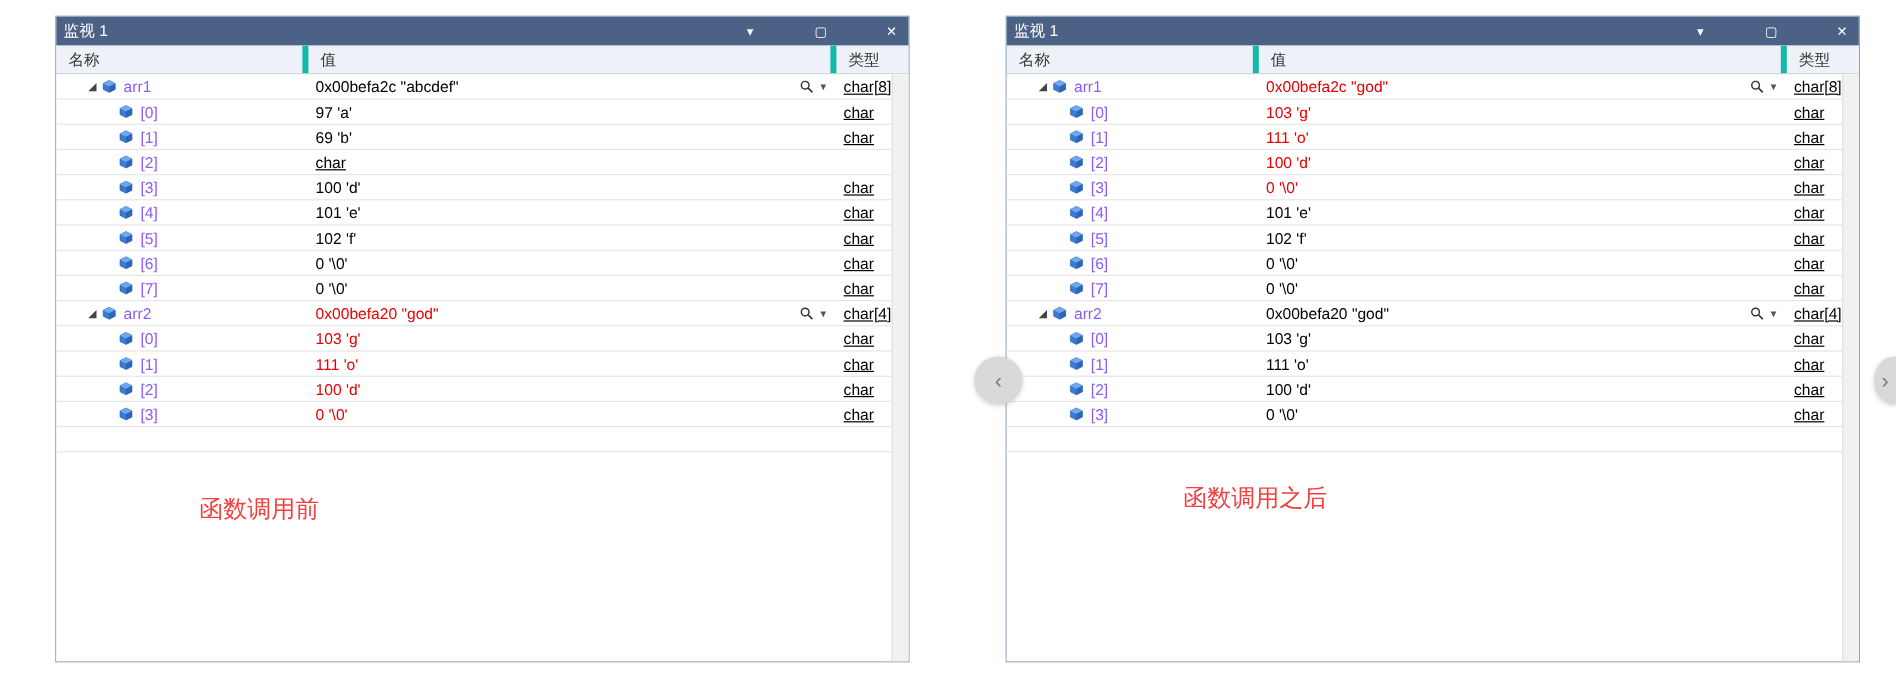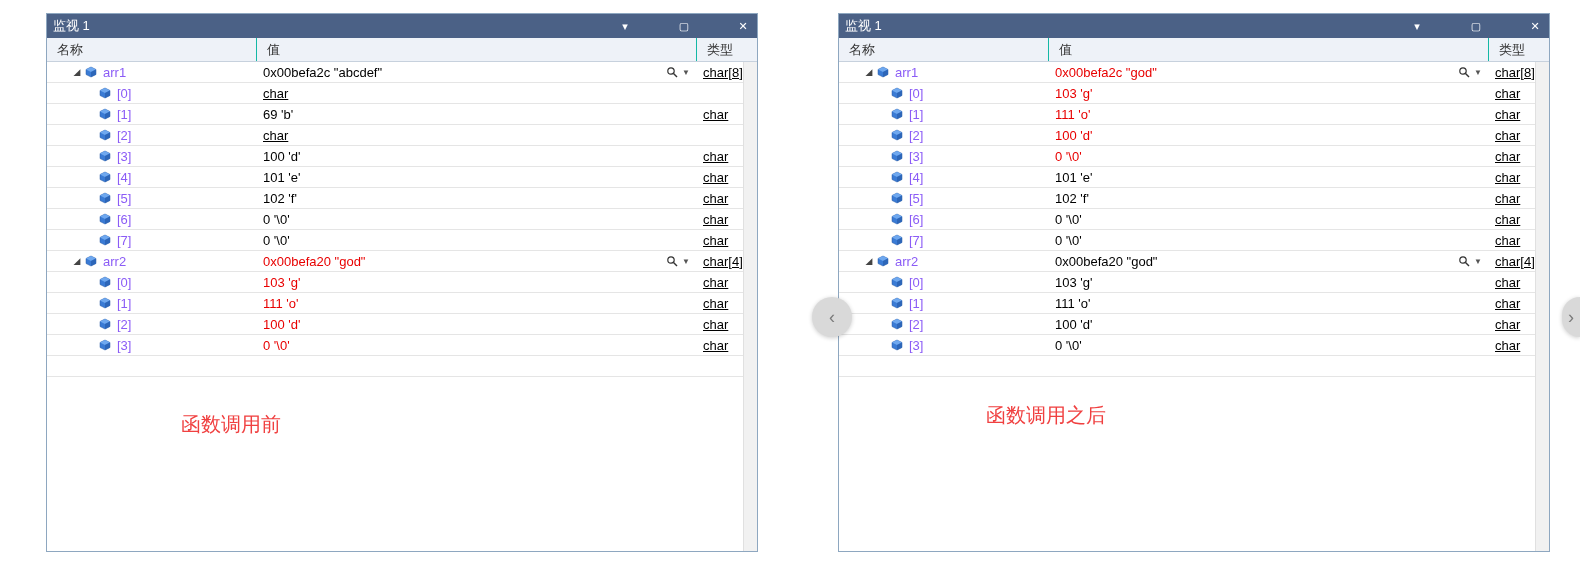--- a/index.html
+++ b/index.html
@@ -43,21 +43,21 @@
     font-size: 11px;
     cursor: default;
   }
   .header-row {
     display: flex;
     background: #eef2f8;
     height: 24px;
     border-bottom: 1px solid #c7d1dd;
   }
   .header-row .hcell {
-    border-right: 1px solid #14b8a6;
+    border-right: 5px solid #14b8a6;
     display:flex; align-items:center;
     padding: 0 10px;
     color: #333;
   }
   .col-name { width: 210px; }
   .col-value { flex: 1; }
   .col-type { width: 60px; }
   .rows { flex: 1; background: #fff; position: relative; }
   .row {
     display: flex;
@@ -113,21 +113,21 @@
   .dd {
     width: 10px; height: 14px; display:inline-flex; align-items:center; justify-content:center;
     color:#555; font-size:8px; margin-left:2px; margin-right:6px;
   }
   .caption {
     position:absolute;
     color:#f04040;
     font-size:20px;
     white-space:nowrap;
   }
-  .caption.left-cap { left: 181px; top: 411px; }
+  .caption.left-cap { left: 166px; top: 411px; }
   .caption.right-cap { left: 986px; top: 402px; }
   .nav-circle {
     position:absolute;
     width:40px; height:40px;
     border-radius:50%;
     background:#d9d9d9;
     color:#7a7a7a;
     display:flex; align-items:center; justify-content:center;
     font-size:18px;
     box-shadow: 0 1px 4px rgba(0,0,0,0.2);
@@ -192,20 +192,23 @@
           <span class="indent-b"></span>
           <span class="cube">
             <svg width="12" height="12" viewBox="0 0 12 12">
               <polygon points="6,1 11,3.5 11,8.5 6,11 1,8.5 1,3.5" fill="#3a7bd5" stroke="#2a5aa0" stroke-width="0.5"></polygon>
               <polygon points="6,1 11,3.5 6,6 1,3.5" fill="#6fa8ef"></polygon>
               <polygon points="6,6 11,3.5 11,8.5 6,11" fill="#2d66b8"></polygon>
             </svg>
           </span>
           <span class="name-text">[0]</span>
         </div>
+        <div class="cell-value">
+          <span class="value-text">97 'a'</span>
+        </div>
         <div class="cell-type">
           <span>char</span>
         </div>
       </div>
       <div class="row">
         <div class="cell-name">
           <span class="indent-b"></span>
           <span class="cube">
             <svg width="12" height="12" viewBox="0 0 12 12">
               <polygon points="6,1 11,3.5 11,8.5 6,11 1,8.5 1,3.5" fill="#3a7bd5" stroke="#2a5aa0" stroke-width="0.5"></polygon>

